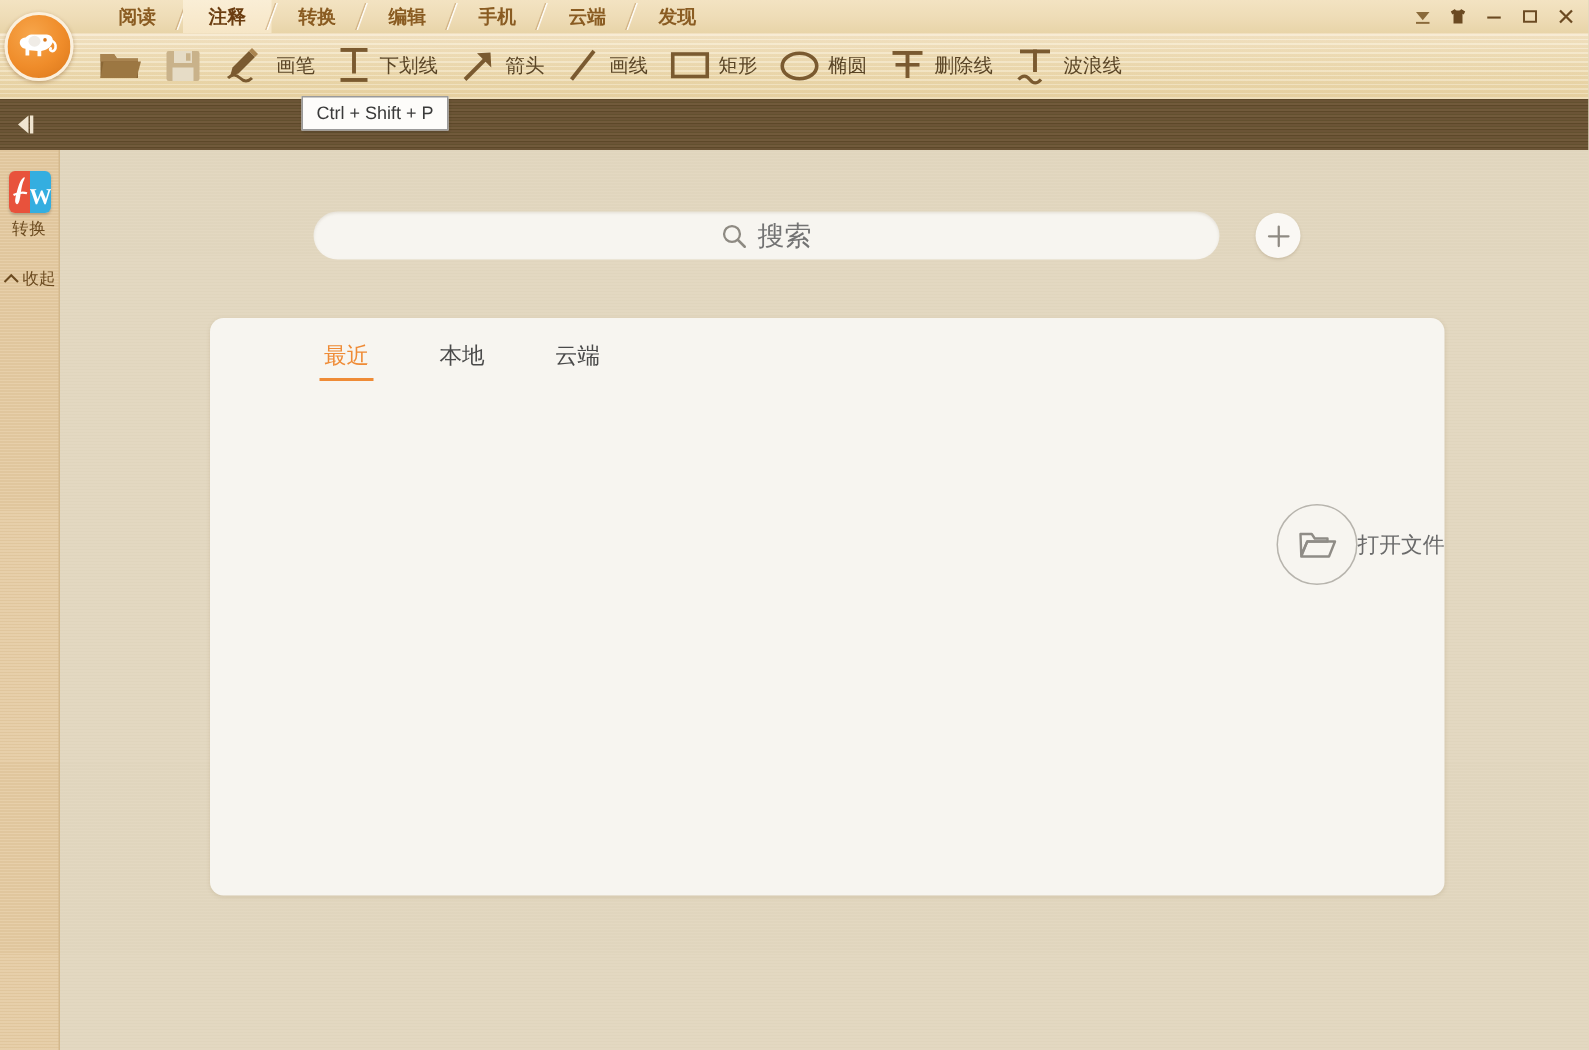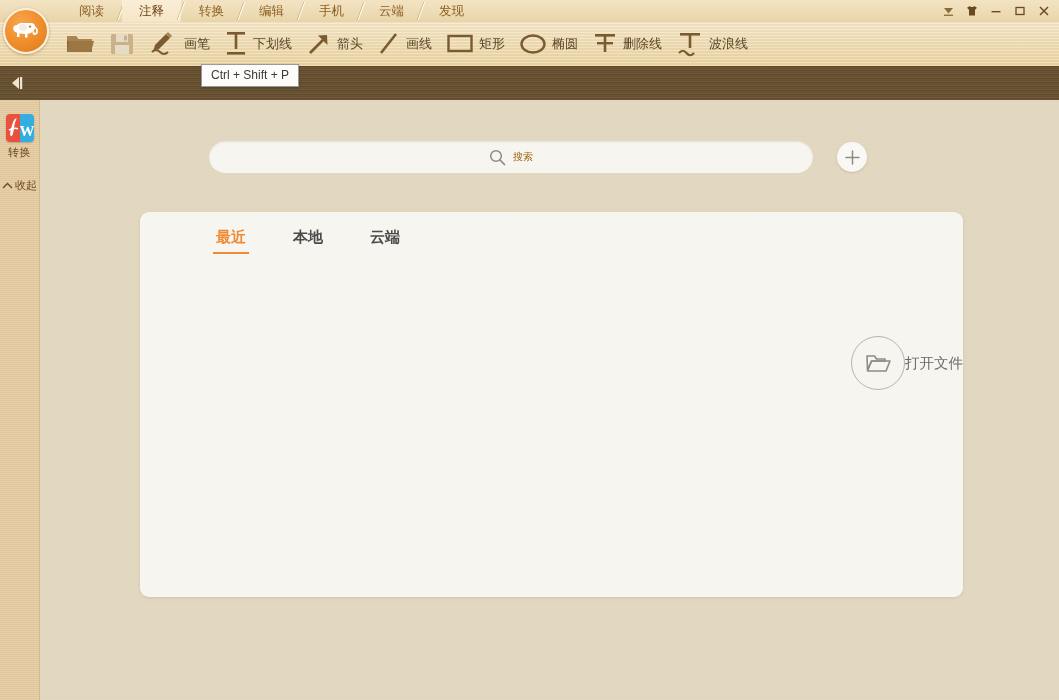--- a/index.html
+++ b/index.html
@@ -20,20 +20,21 @@
     background-image:
       repeating-linear-gradient(0deg, rgba(255,255,255,.10) 0 1px, rgba(0,0,0,.025) 1px 2px);
     z-index: 0;
   }
 
   
   .tabstrip {
     position: absolute; top: 0; left: 0; width: 1059px; height: 22px;
     background: linear-gradient(180deg,#f3e3c2 0%, #eedcb6 55%, #e8d4a8 100%);
     z-index: 5;
+    font-weight: bold;
   }
   .tabstrip .tabs {
     position: absolute; left: 62px; top: 0; height: 22px;
     display: flex; align-items: center;
   }
   .tab-item {
     position: relative;
     font-size: 12.5px;
     color: #8a5c22;
     padding: 0 17px;
@@ -176,21 +177,21 @@
     display: flex; align-items: center; gap: 24px;
   }
   .searchbox {
     width: 604px; height: 32px;
     background: #f7f5f0;
     border-radius: 16px;
     display:flex; align-items:center; justify-content:center; gap:7px;
     box-shadow: inset 0 1px 2px rgba(140,120,90,.18);
     cursor: text;
   }
-  .searchbox .ph { font-size: 10px; color: #a16207; }
+  .searchbox .ph { font-size: 18px; color: #737373; }
   .plusbtn {
     width: 30px; height: 30px; border-radius: 50%;
     background: #faf8f4;
     display:flex;align-items:center;justify-content:center;
     box-shadow: 0 1px 2px rgba(130,110,80,.25);
     cursor: default;
   }
 
   .card {
     position: absolute; left: 100px; top: 112px;
@@ -201,21 +202,20 @@
   }
   .card-tabs {
     position: absolute; left: 76px; top: 16px;
     display: flex; gap: 47px;
   }
   .ctab {
     font-size: 15px; color: #4a4a4a;
     padding-bottom: 7px;
     position: relative;
     cursor: default;
-    font-weight: bold;
   }
   .ctab.active { color: #ef8b36; }
   .ctab.active::after {
     content: ""; position: absolute; left: -3px; right: -3px; bottom: 0;
     height: 2px; background: #ef8b36;
   }
 
   .empty {
     position: absolute; left: 0; right: 0; top: 124px;
     display: flex; align-items: center;  justify-content: flex-end;

